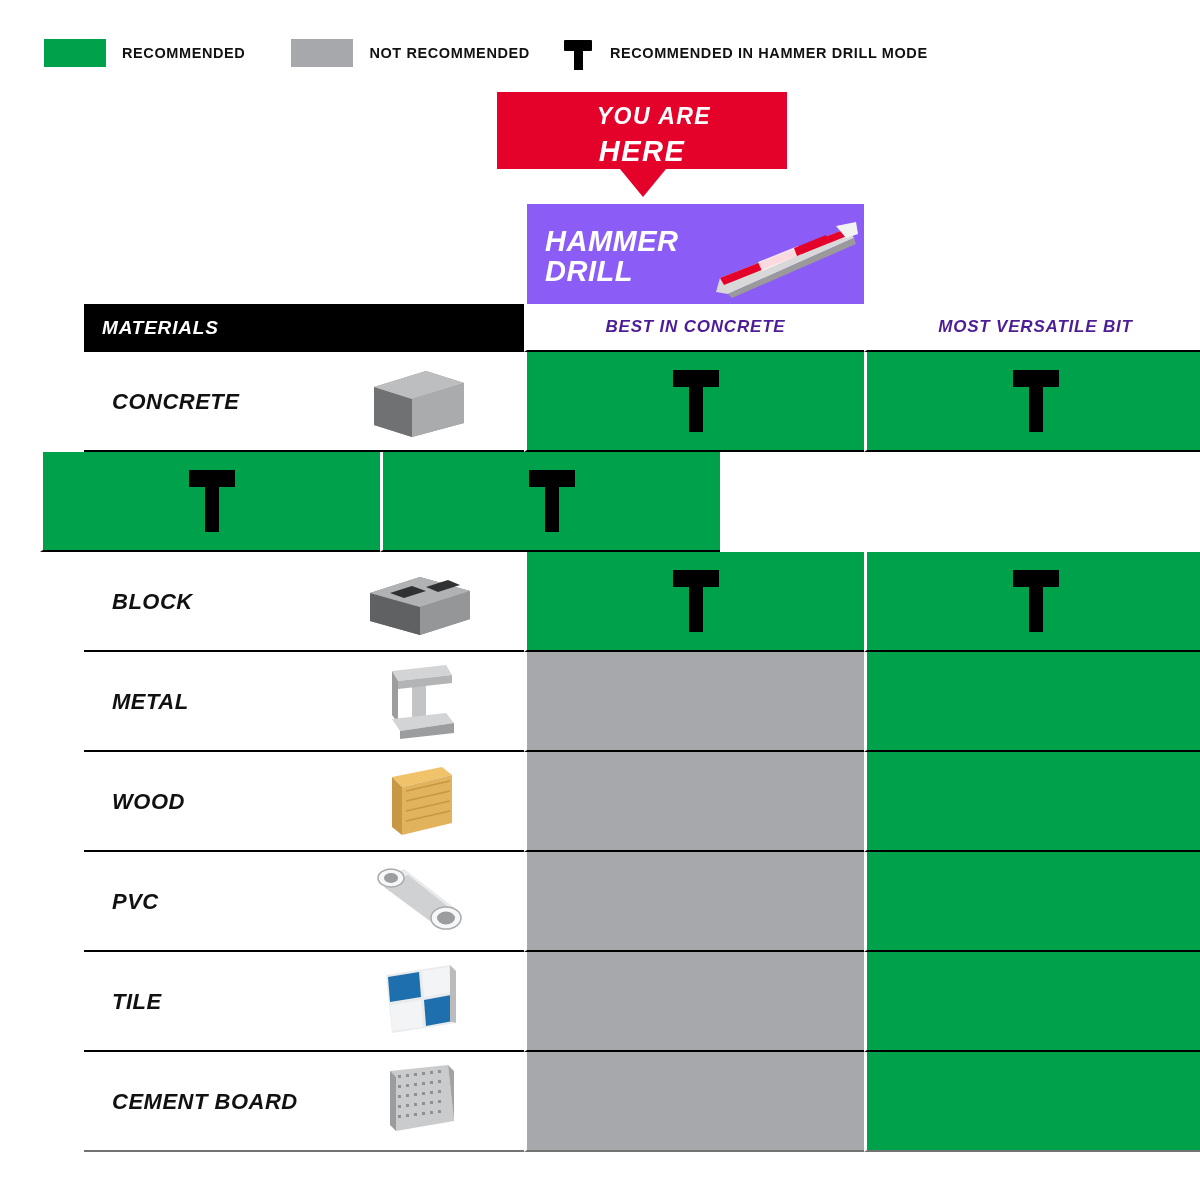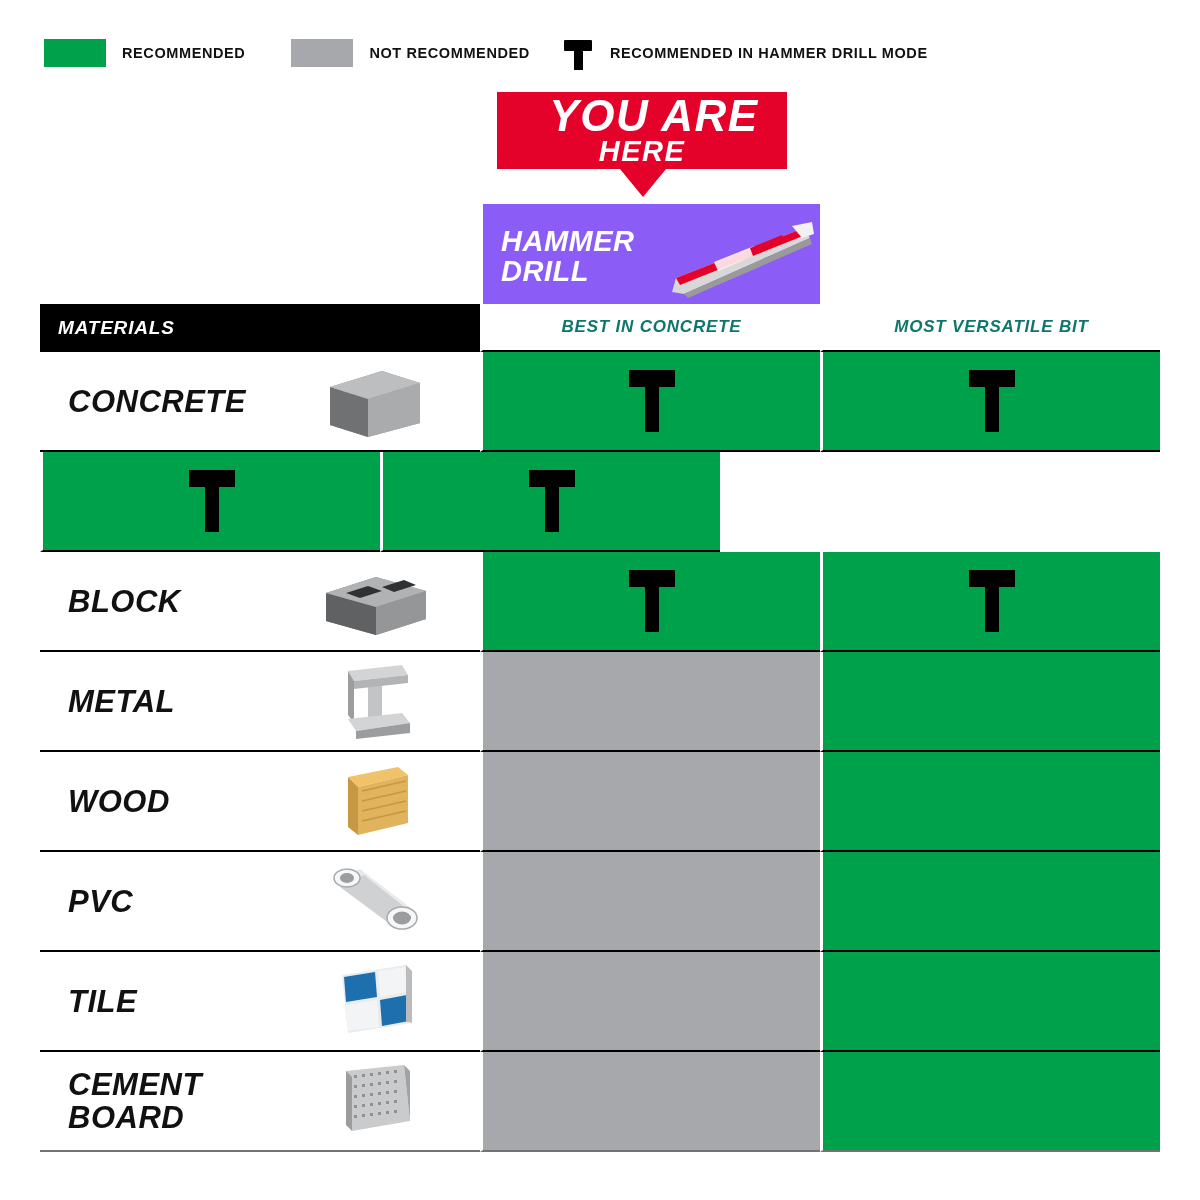--- a/index.html
+++ b/index.html
@@ -84,21 +84,21 @@
     background: #e4022b;
   }
   .callout .line1, .callout .line2 {
     color: #ffffff;
     font-weight: bold;
     font-style: italic;
     text-align: center;
     letter-spacing: 1.5px;
   }
   .callout .line1 {
-    font-size: 44px;
+    font-size: 23px;
     line-height: 36px;
     padding-top: 6px;
     padding-left: 24px;
   }
   .callout .line2 {
     font-size: 29px;
     line-height: 34px;
     text-align: center;
   }
   .callout-tail {
@@ -116,21 +116,21 @@
   .table {
     position: absolute;
     left: 40px;
     top: 204px;
     width: 1120px;
   }
   .row {
     display: flex;
     width: 100%;
   }
-  .col-mat { width: 440px; flex: 0 0 440px; }
+  .col-mat { width: 440px; flex: 0 0 440px; margin-left: 44px; }
   .col-bit { width: 340px; flex: 0 0 340px; }
 
   
   .hdr-row { height: 100px; }
   .hdr-blank {
     background: #ffffff;
   }
   .hdr-cell {
     background: #8b5cf6;
     position: relative;
@@ -180,37 +180,37 @@
     justify-content: center;
     box-sizing: border-box;
     border-left: 3px solid #ffffff;
     border-bottom: 2px solid #000000;
   }
   .sub-cell .stxt {
     font-weight: bold;
     font-style: italic;
     font-size: 17px;
     letter-spacing: 0.8px;
-    color: #0f766e;
+    color: #4c1d95;
   }
 
   
   .mat-row { height: 100px; }
   .mat-name-cell {
     background: #ffffff;
     box-sizing: border-box;
     border-bottom: 2px solid #000000;
     display: flex;
     align-items: center;
     position: relative;
   }
   .mat-name-cell .label {
     font-weight: bold;
     font-style: italic;
-    font-size: 31px;
+    font-size: 22px;
     letter-spacing: 0.5px;
     line-height: 33px;
     padding-left: 28px;
     width: 230px;
   }
   .mat-icon {
     position: absolute;
     left: 280px;
     top: 50%;
     transform: translateY(-50%);

